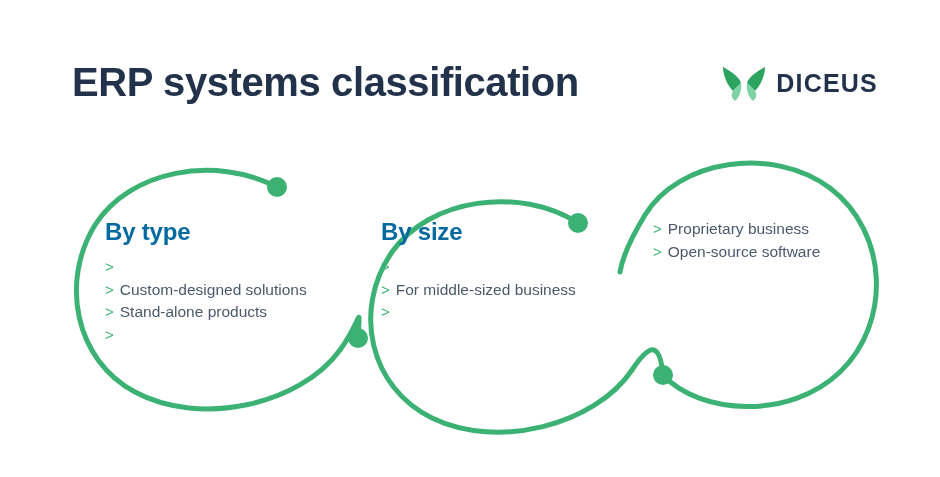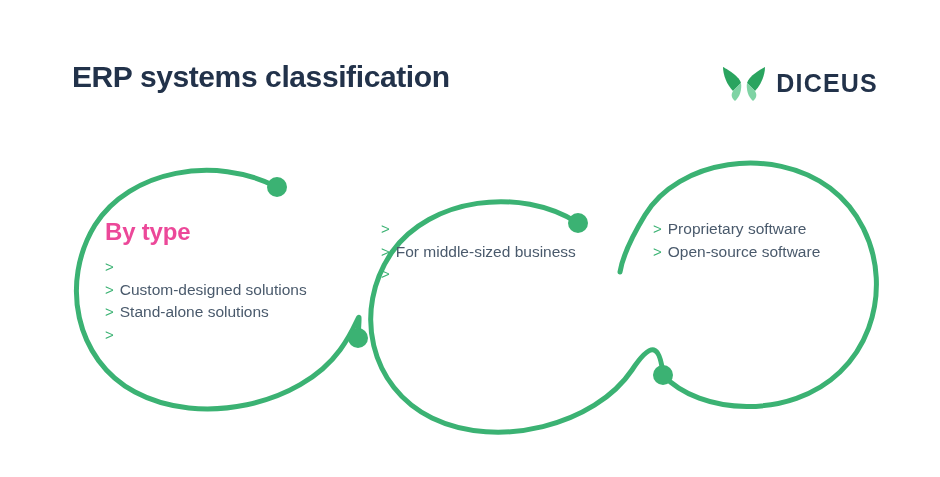--- a/index.html
+++ b/index.html
@@ -31,21 +31,21 @@
     width: 940px;
     height: 477px;
     pointer-events: none;
   }
 
   
   .page-title {
     position: absolute;
     left: 72px;
     top: 60px;
-    font-size: 30px;
+    font-size: 40px;
     font-weight: bold;
     color: #22324a;
     letter-spacing: -0.4px;
     white-space: nowrap;
     margin: 0;
   }
   .logo {
     position: absolute;
     right: 62px;
     top: 62px;
@@ -67,21 +67,21 @@
     letter-spacing: 1.2px;
   }
 
   
   .group {
     position: absolute;
   }
   .group-title {
     font-size: 24px;
     font-weight: bold;
-    color: #ec4899;
+    color: #0369a1;
     margin: 0 0 10px 0;
     letter-spacing: -0.2px;
     white-space: nowrap;
   }
   .group-list {
     list-style: none;
     margin: 0;
     padding: 0;
   }
   .group-list li {
@@ -157,48 +157,49 @@
     <ul class="group-list">
       <li>
         <span class="chev">&gt;</span>
       </li>
       <li>
         <span class="chev">&gt;</span>
         <span>Custom-designed solutions</span>
       </li>
       <li>
         <span class="chev">&gt;</span>
-        <span>Stand-alone solutions</span>
+        <span>Stand-alone products</span>
       </li>
       <li>
         <span class="chev">&gt;</span>
       </li>
     </ul>
   </div>
 
   <div class="group" id="group-1">
+    <h2 class="group-title">By size</h2>
     <ul class="group-list">
       <li>
         <span class="chev">&gt;</span>
       </li>
       <li>
         <span class="chev">&gt;</span>
         <span>For middle-sized business</span>
       </li>
       <li>
         <span class="chev">&gt;</span>
       </li>
     </ul>
   </div>
 
   <div class="group" id="group-2">
     <ul class="group-list">
       <li>
         <span class="chev">&gt;</span>
-        <span>Proprietary software</span>
+        <span>Proprietary business</span>
       </li>
       <li>
         <span class="chev">&gt;</span>
         <span>Open-source software</span>
       </li>
     </ul>
   </div>
 
 </div>
 

